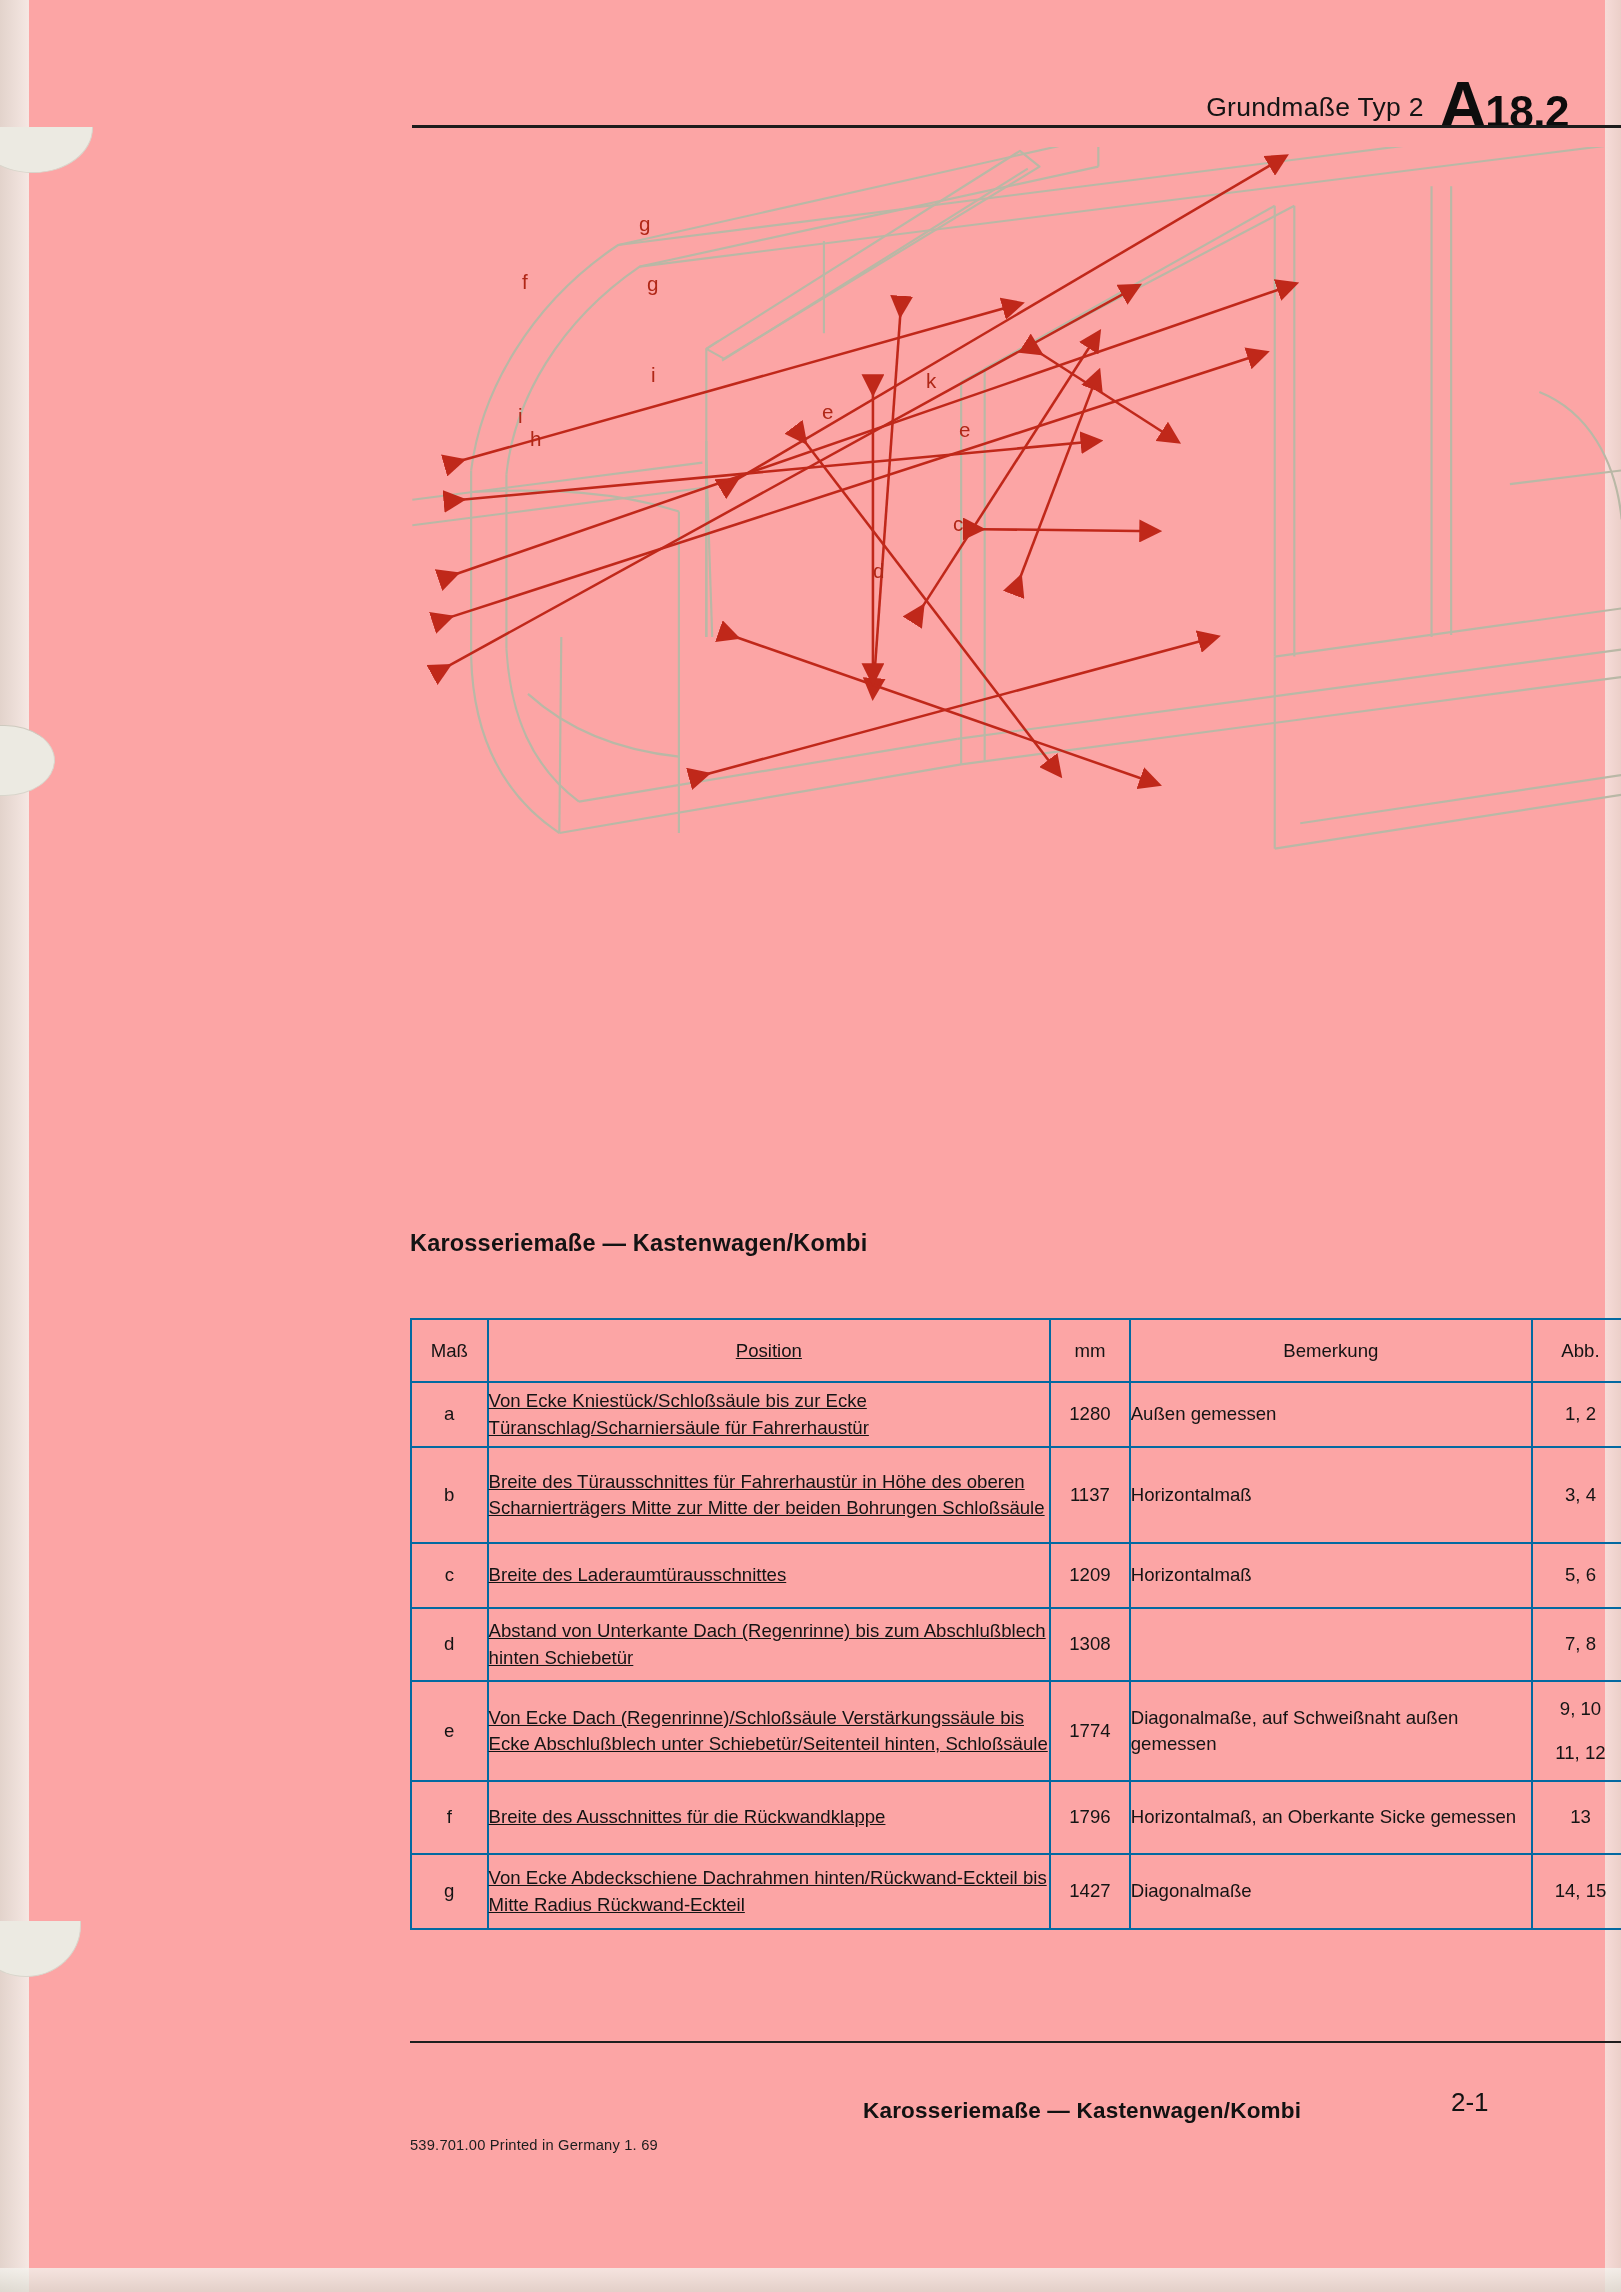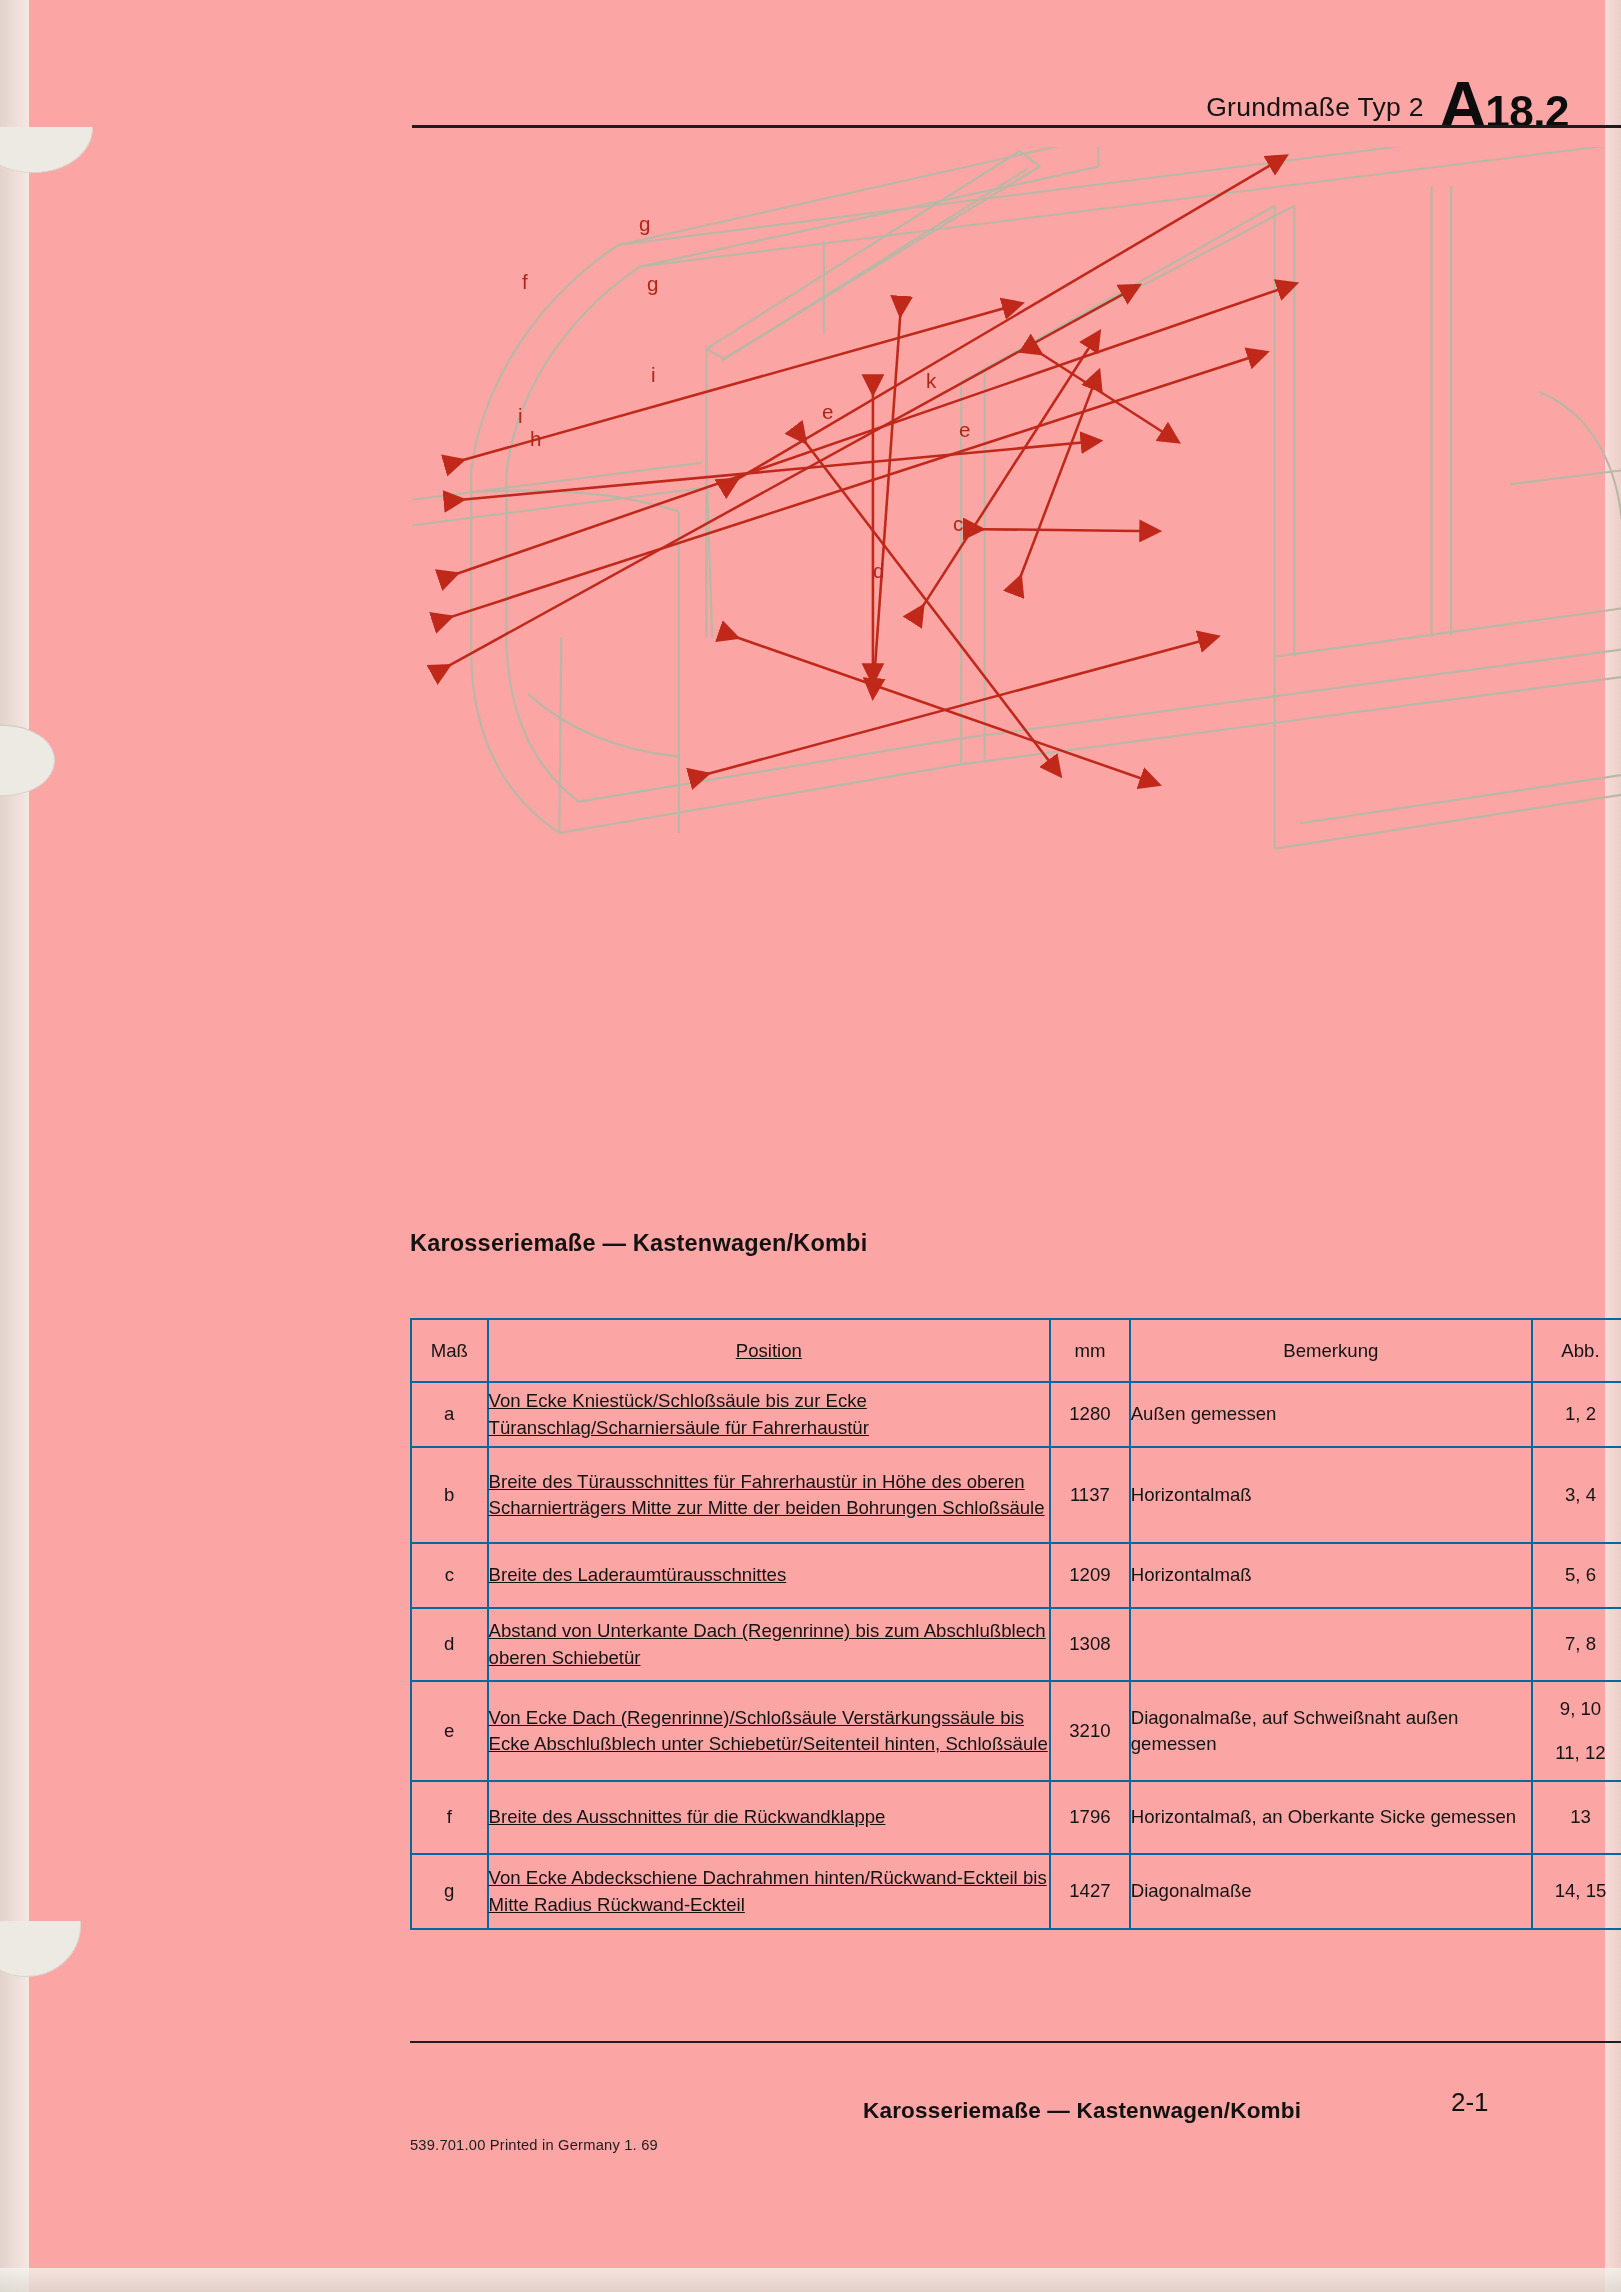--- a/index.html
+++ b/index.html
@@ -388,29 +388,29 @@
         </tr>
         <tr class="row-c">
           <td class="col-mass cell-center">c</td>
           <td class="col-pos cell-pad-pos">Breite des Laderaumtürausschnittes</td>
           <td class="col-mm cell-center">1209</td>
           <td class="col-bem cell-pad-bem">Horizontalmaß</td>
           <td class="col-abb cell-center">5, 6</td>
         </tr>
         <tr class="row-d">
           <td class="col-mass cell-center">d</td>
-          <td class="col-pos cell-pad-pos">Abstand von Unterkante Dach (Regenrinne) bis zum Abschlußblech oberen Schiebetür</td>
+          <td class="col-pos cell-pad-pos">Abstand von Unterkante Dach (Regenrinne) bis zum Abschlußblech hinten Schiebetür</td>
           <td class="col-mm cell-center">1308</td>
           <td class="col-bem cell-pad-bem"></td>
           <td class="col-abb cell-center">7, 8</td>
         </tr>
         <tr class="row-e">
           <td class="col-mass cell-center">e</td>
           <td class="col-pos cell-pad-pos">Von Ecke Dach (Regenrinne)/Schloßsäule Verstärkungssäule bis Ecke Abschlußblech unter Schiebetür/Seitenteil hinten, Schloßsäule</td>
-          <td class="col-mm cell-center">3210</td>
+          <td class="col-mm cell-center">1774</td>
           <td class="col-bem cell-pad-bem">Diagonalmaße, auf Schweißnaht außen gemessen</td>
           <td class="col-abb cell-center">
             <div class="abb-split">
               <span>9, 10</span>
               <span>11, 12</span>
             </div>
           </td>
         </tr>
         <tr class="row-f">
           <td class="col-mass cell-center">f</td>

